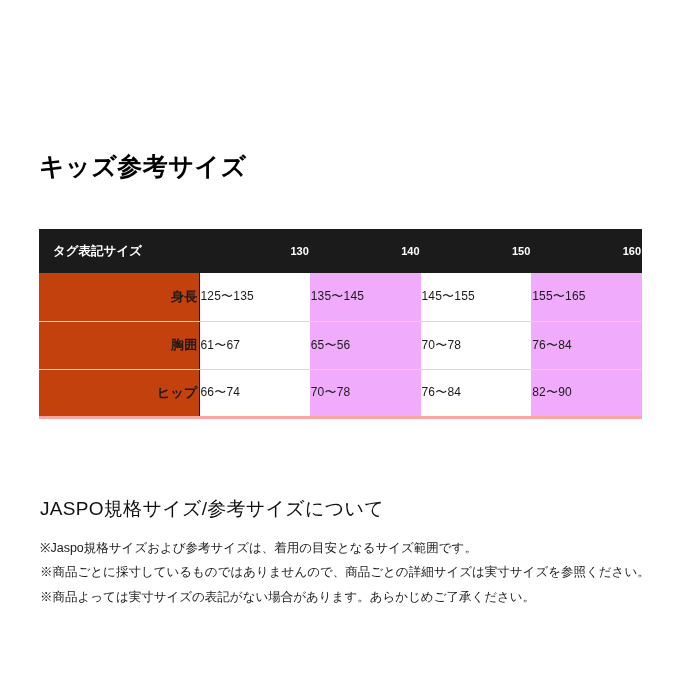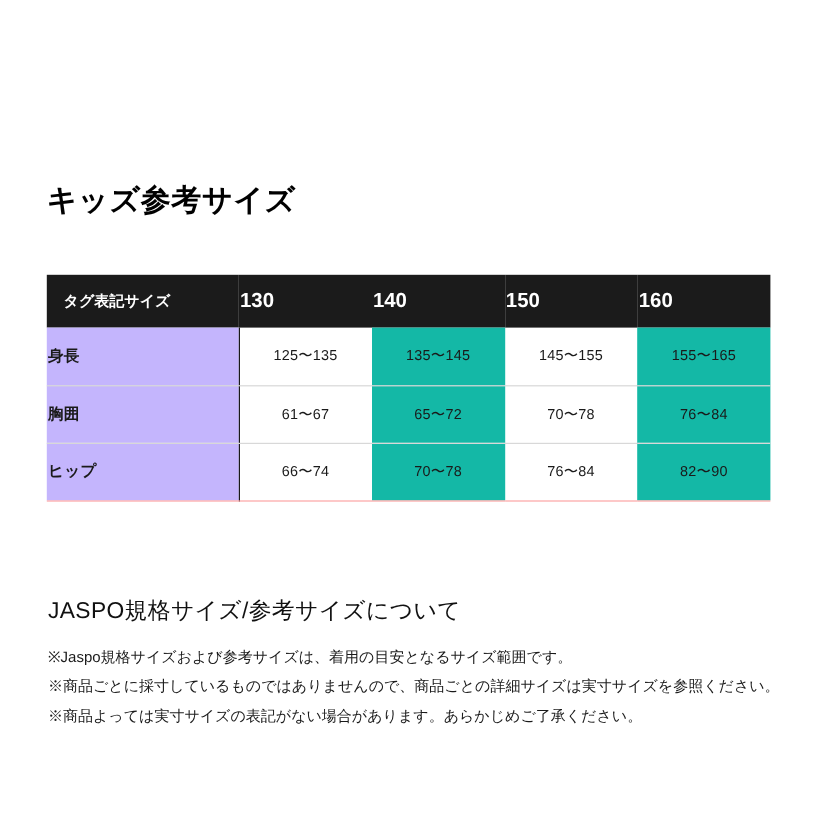--- a/index.html
+++ b/index.html
@@ -42,54 +42,54 @@
     width: 100%;
     border-collapse: collapse;
     table-layout: fixed;
   }
   table.size-table col.c-label { width: 160px; }
   table.size-table col.c-val   { width: 110.75px; }
 
   table.size-table thead th {
     background: #1b1b1b;
     color: #ffffff;
-    font-size: 17px;
+    font-size: 11px;
     font-weight: bold;
     height: 44px;
-    text-align: left;
+    text-align: right;
     vertical-align: middle;
     border: none;
   }
   table.size-table thead th.head-label {
     text-align: left;
     padding-left: 14px;
     font-size: 12.5px;
   }
 
   table.size-table tbody td {
     height: 48px;
     font-size: 12px;
-    text-align: center;
+    text-align: left;
     vertical-align: middle;
     border-bottom: 1px solid #d8d8d8;
     color: #1a1a1a;
     letter-spacing: 0.2px;
   }
   table.size-table tbody tr:last-child td {
-    border-bottom: 1px solid #fca5a5;
+    border-bottom: 3px solid #fca5a5;
   }
   table.size-table tbody td.row-label {
-    text-align: left;
+    text-align: right;
     font-weight: bold;
     font-size: 13px;
     border-right: 1px solid #1b1b1b;
-    background: #c4b5fd;
+    background: #c2410c;
   }
   table.size-table tbody td.shaded {
-    background: #14b8a6;
+    background: #f0abfc;
   }
 
   
   .notes {
     position: absolute;
     left: 40px;
     top: 496px;
     width: 610px;
   }
   .notes-title {
@@ -136,21 +136,21 @@
         <tr>
           <td class="row-label">身長</td>
           <td>125〜135</td>
           <td class="shaded">135〜145</td>
           <td>145〜155</td>
           <td class="shaded">155〜165</td>
         </tr>
         <tr>
           <td class="row-label">胸囲</td>
           <td>61〜67</td>
-          <td class="shaded">65〜72</td>
+          <td class="shaded">65〜56</td>
           <td>70〜78</td>
           <td class="shaded">76〜84</td>
         </tr>
         <tr>
           <td class="row-label">ヒップ</td>
           <td>66〜74</td>
           <td class="shaded">70〜78</td>
           <td>76〜84</td>
           <td class="shaded">82〜90</td>
         </tr>

